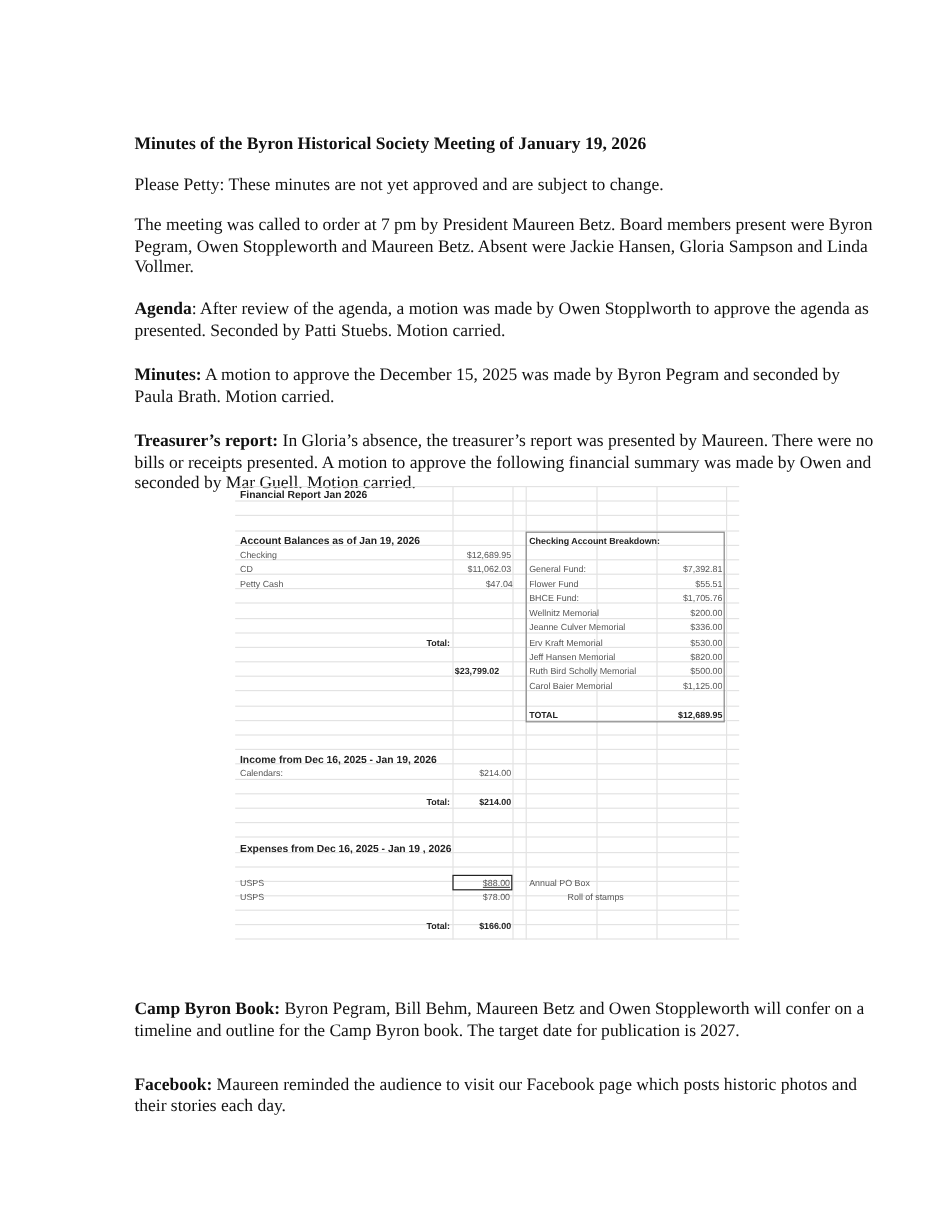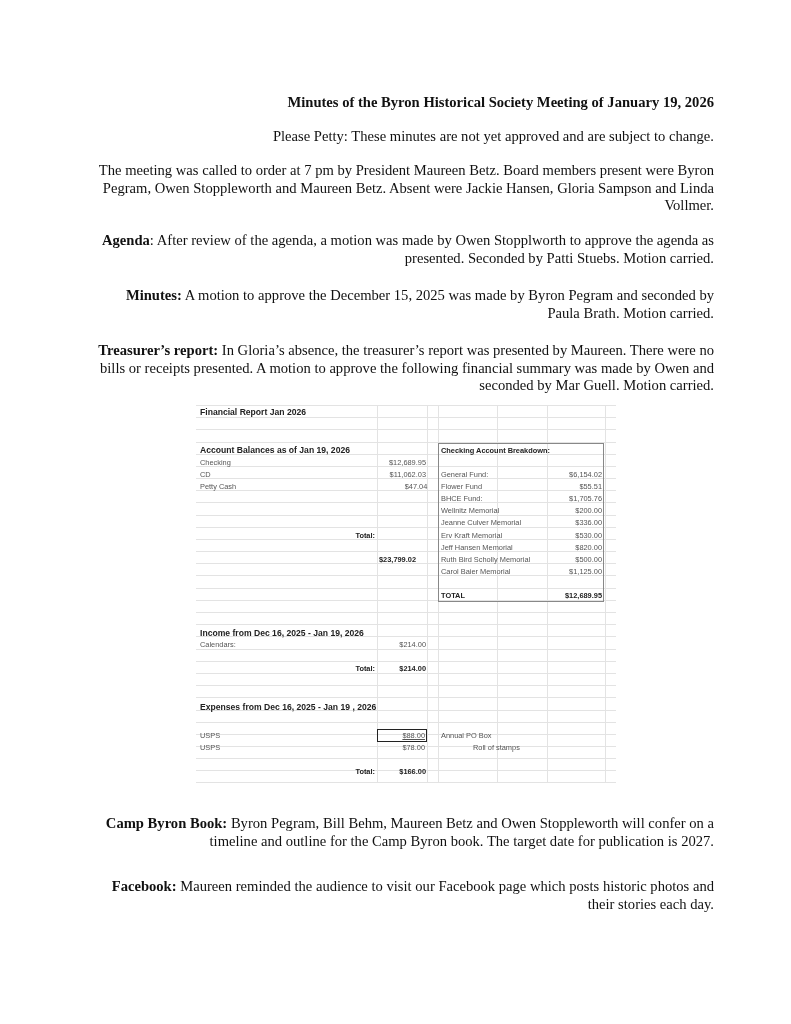--- a/index.html
+++ b/index.html
@@ -1,18 +1,18 @@
 <!DOCTYPE html>
 <html><head>
 <meta charset="utf-8">
 <style>
   html, body { margin: 0; padding: 0; background: #ffffff; }
   body { width: 791px; height: 1024px; position: relative; overflow: hidden; }
   .doc { position: absolute; left: 94px; top: 0; width: 620px; font-family: "Liberation Serif", "DejaVu Serif", serif; font-size: 14.6px; color: #111; }
-  .p { position: absolute; left: 0; width: 620px; line-height: 17.5px; margin: 0; text-align: right; }
+  .p { position: absolute; left: 0; width: 620px; line-height: 17.5px; margin: 18px; }
   .p b { font-weight: bold; }
   .title { font-weight: bold; }
 
   .sheet { position: absolute; left: 196px; top: 405px; width: 420px; height: 426px; font-family: Liberation Sans, sans-serif; color: #333; }
   .hline { position: absolute; left: 0; width: 420px; height: 1px; background: #e3e3e3; }
   .vline { position: absolute; top: 0; width: 1px; height: 378px; background: #e3e3e3; }
   .cell { position: absolute; height: 12px; line-height: 12px; font-size: 7.4px; white-space: nowrap; color: #555; }
   .cell.r { text-align: right; }
   .cell.bold { font-weight: bold; color: #222; }
   .cell.head { font-size: 8.6px; font-weight: bold; color: #222; }
@@ -92,21 +92,21 @@
   <div class="cell r" style="left:182px; width:48px; top:52px;">$12,689.95</div>
   <div class="cell" style="left:4px; top:64px;">CD</div>
   <div class="cell r" style="left:182px; width:48px; top:64px;">$11,062.03</div>
   <div class="cell" style="left:4px; top:76px;">Petty Cash</div>
   <div class="cell r" style="left:196px; width:48px; top:76px;text-align:center;">$47.04</div>
   <div class="cell r bold" style="left:100px; width:79px; top:125px;">Total:</div>
   <div class="cell r bold" style="left:172px; width:48px; top:125px;margin-top:24px;">$23,799.02</div>
 
   <div class="cell subhead" style="left:245px; top:40px;">Checking Account Breakdown:</div>
   <div class="cell" style="left:245px; top:64px;">General Fund:</div>
-  <div class="cell r" style="left:352px; width:54px; top:64px;">$6,154.02</div>
+  <div class="cell r" style="left:352px; width:54px; top:64px;">$7,392.81</div>
   <div class="cell" style="left:245px; top:76px;">Flower Fund</div>
   <div class="cell r" style="left:352px; width:54px; top:76px;">$55.51</div>
   <div class="cell" style="left:245px; top:88px;">BHCE Fund:</div>
   <div class="cell r" style="left:352px; width:54px; top:88px;">$1,705.76</div>
   <div class="cell" style="left:245px; top:100px;">Wellnitz Memorial</div>
   <div class="cell r" style="left:352px; width:54px; top:100px;">$200.00</div>
   <div class="cell" style="left:245px; top:112px;">Jeanne Culver Memorial</div>
   <div class="cell r" style="left:352px; width:54px; top:112px;">$336.00</div>
   <div class="cell" style="left:245px; top:125px;">Erv Kraft Memorial</div>
   <div class="cell r" style="left:352px; width:54px; top:125px;">$530.00</div>

